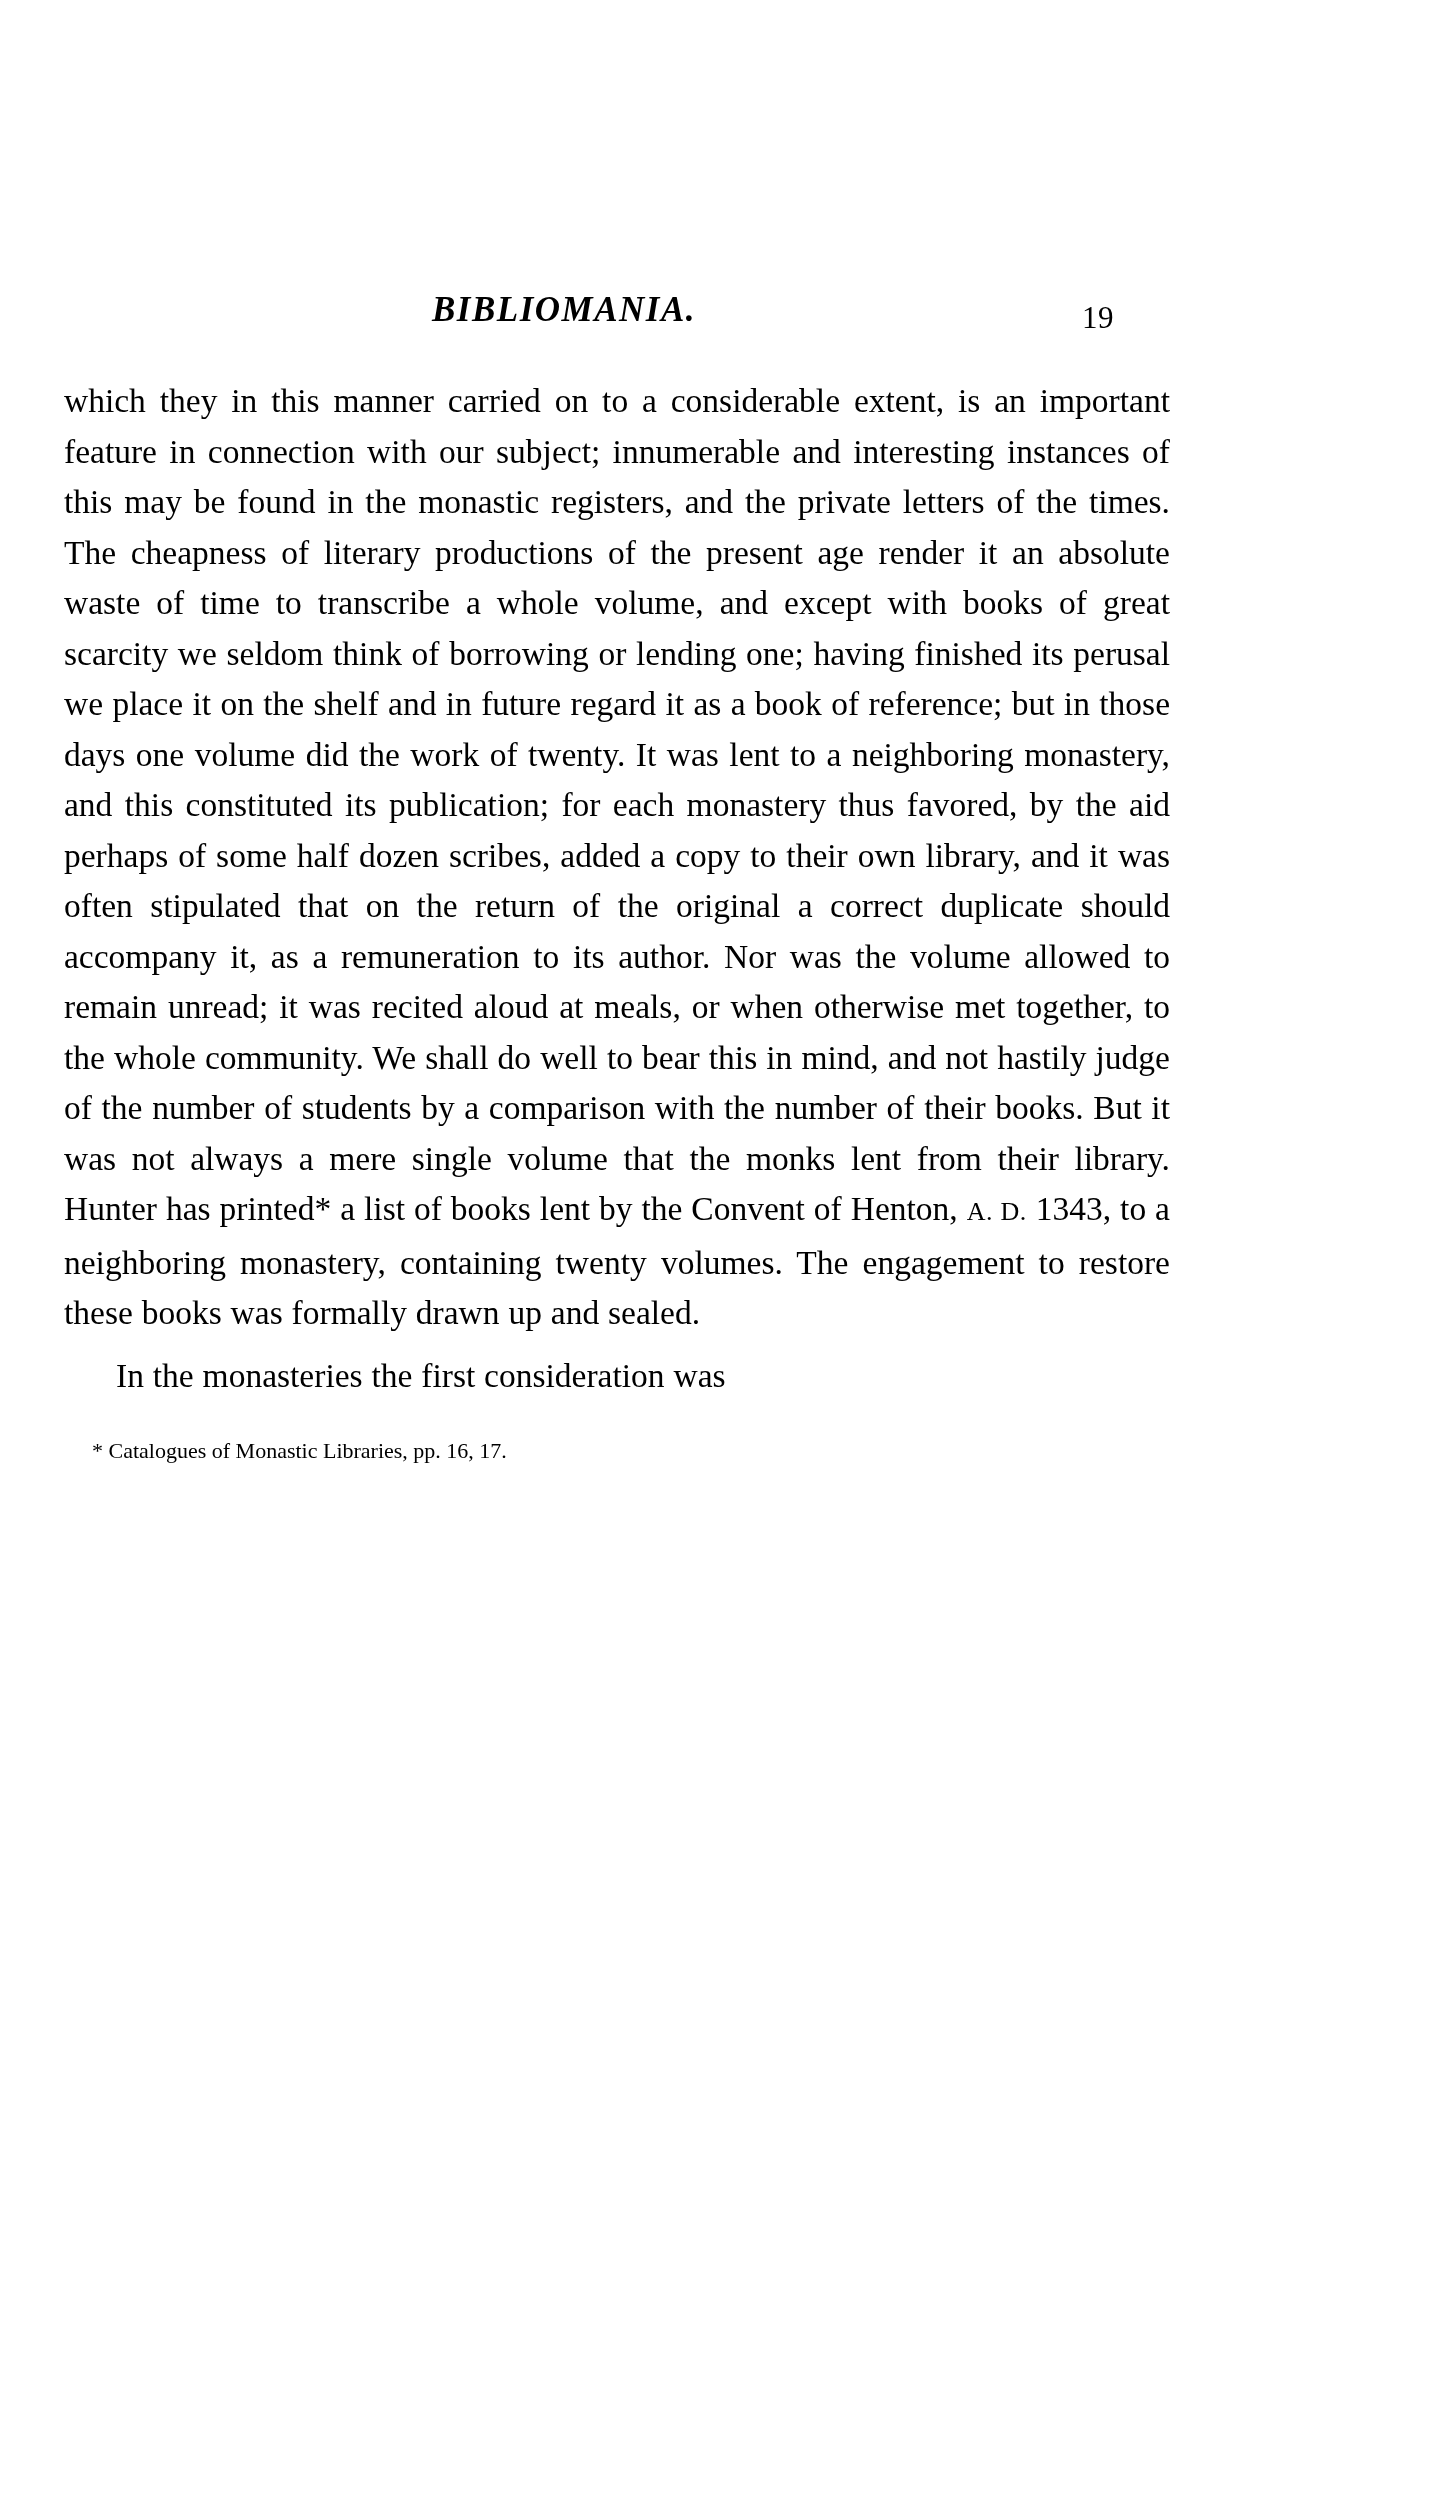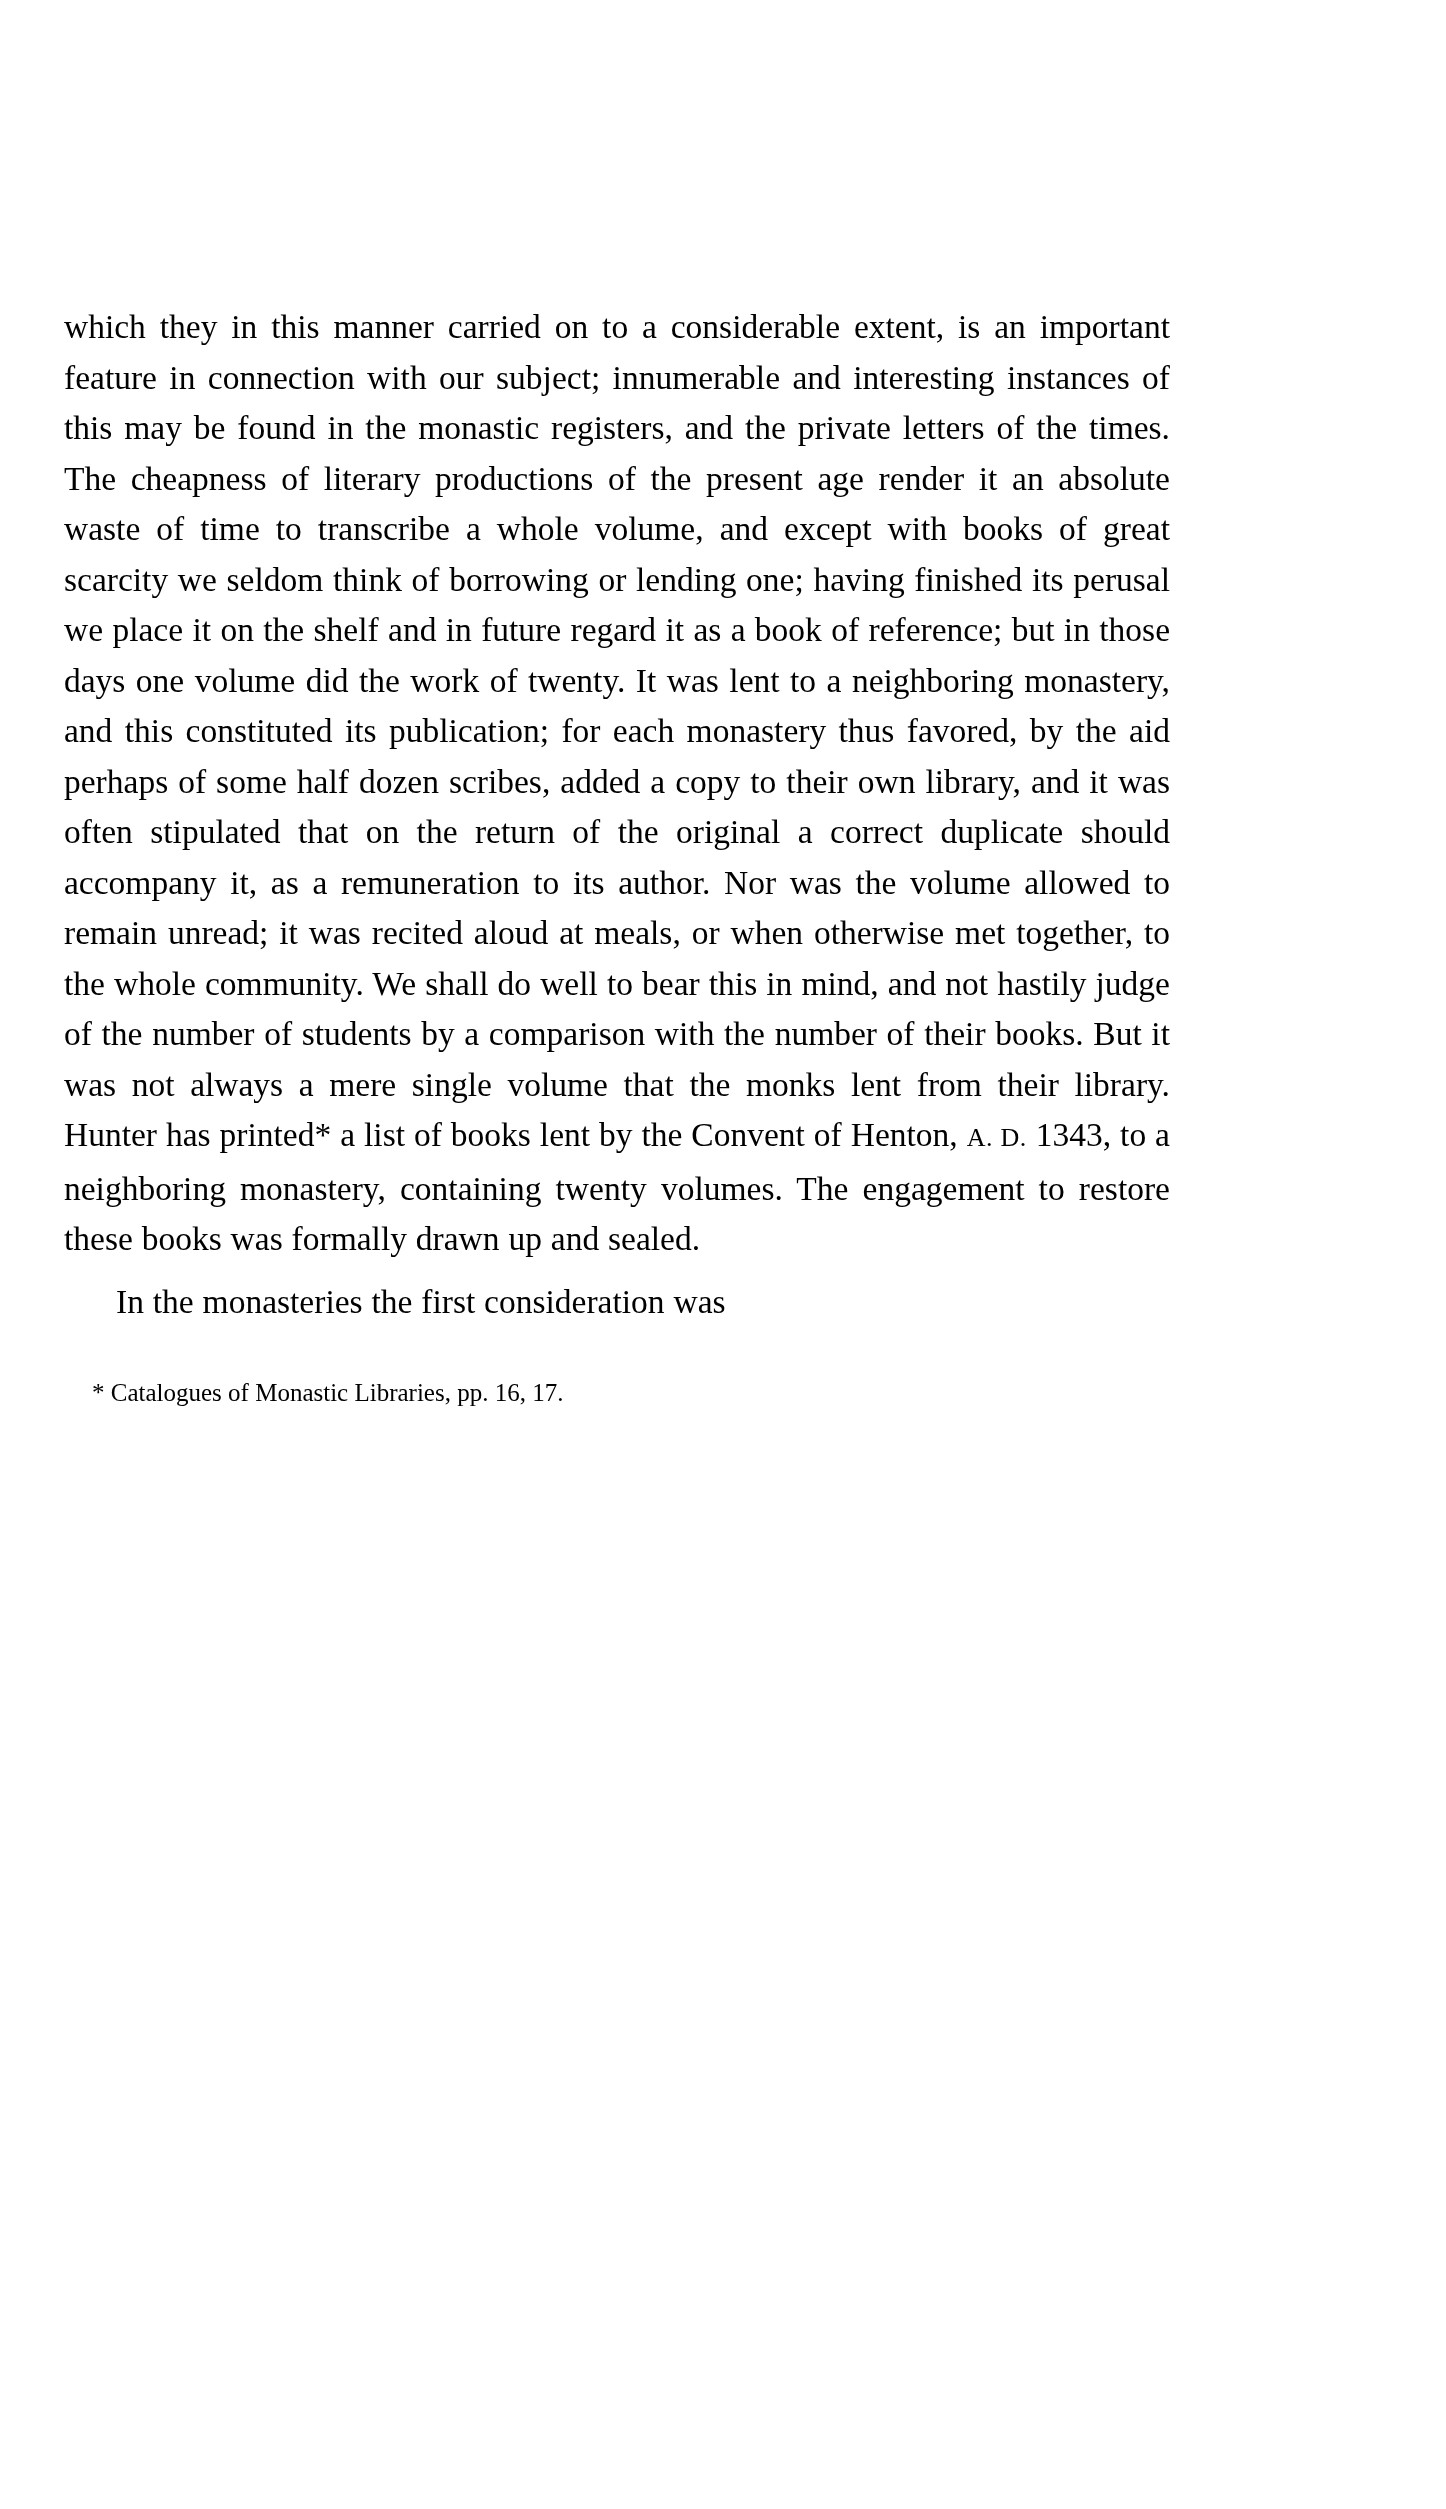--- a/index.html
+++ b/index.html
@@ -62,22 +62,22 @@
   .body-text p {
     margin: 12px;
   }
   .para-indent {
     text-indent: 52px;
   }
   .footnote-rule {
     height: 18px;
   }
   .footnote {
-    margin-top: 20px;
-    font-size: 25px;
+    margin-top: 4px;
+    font-size: 22px;
     line-height: 32px;
     text-indent: 40px;
     font-family: "Liberation Serif", serif;
   }
   .smallcaps {
     font-size: 26px;
     letter-spacing: 0.5px;
   }
   sup.fn {
     font-size: 33.5px;
@@ -85,20 +85,24 @@
     line-height: 0;
   }
 </style>
 </head>
 <body>
 
 <div class="page">
 
   <div class="content">
 
+    <div class="running-head">
+      <span class="head-title">BIBLIOMANIA.</span>
+      <span class="head-folio">19</span>
+    </div>
 
     <div class="body-text">
       <p><span>which they in this manner carried on to a considerable extent, is an important feature in connection with our subject; innumerable and interesting instances of this may be found in the monastic registers, and the private letters of the times. The cheapness of literary productions of the present age render it an absolute waste of time to transcribe a whole volume, and except with books of great scarcity we seldom think of borrowing or lending one; having finished its perusal we place it on the shelf and in future regard it as a book of reference; but in those days one volume did the work of twenty. It was lent to a neighboring monastery, and this constituted its publication; for each monastery thus favored, by the aid perhaps of some half dozen scribes, added a copy to their own library, and it was often stipulated that on the return of the original a correct duplicate should accompany it, as a remuneration to its author. Nor was the volume allowed to remain unread; it was recited aloud at meals, or when otherwise met together, to the whole community. We shall do well to bear this in mind, and not hastily judge of the number of students by a comparison with the number of their books. But it was not always a mere single volume that the monks lent from their library. Hunter has printed</span><sup class="fn">*</sup><span> a list of books lent by the Convent of Henton,</span> <span class="smallcaps">A. D.</span><span> 1343, to a neighboring monastery, containing twenty volumes. The engagement to restore these books was formally drawn up and sealed.</span></p>
       <p class="para-indent">In the monasteries the first consideration was</p>
     </div>
 
     <div class="footnote-rule"></div>
 
     <div class="footnote"><span>*</span><span> Catalogues of Monastic Libraries, pp. 16, 17.</span></div>
 

